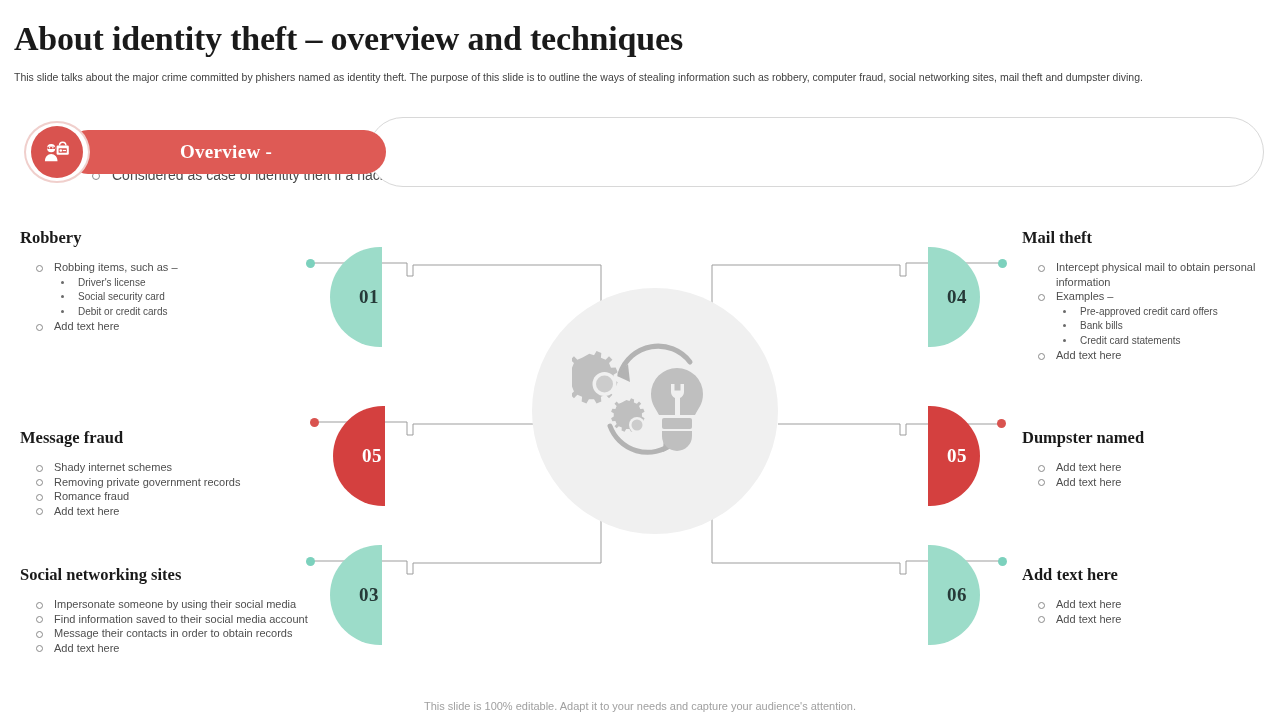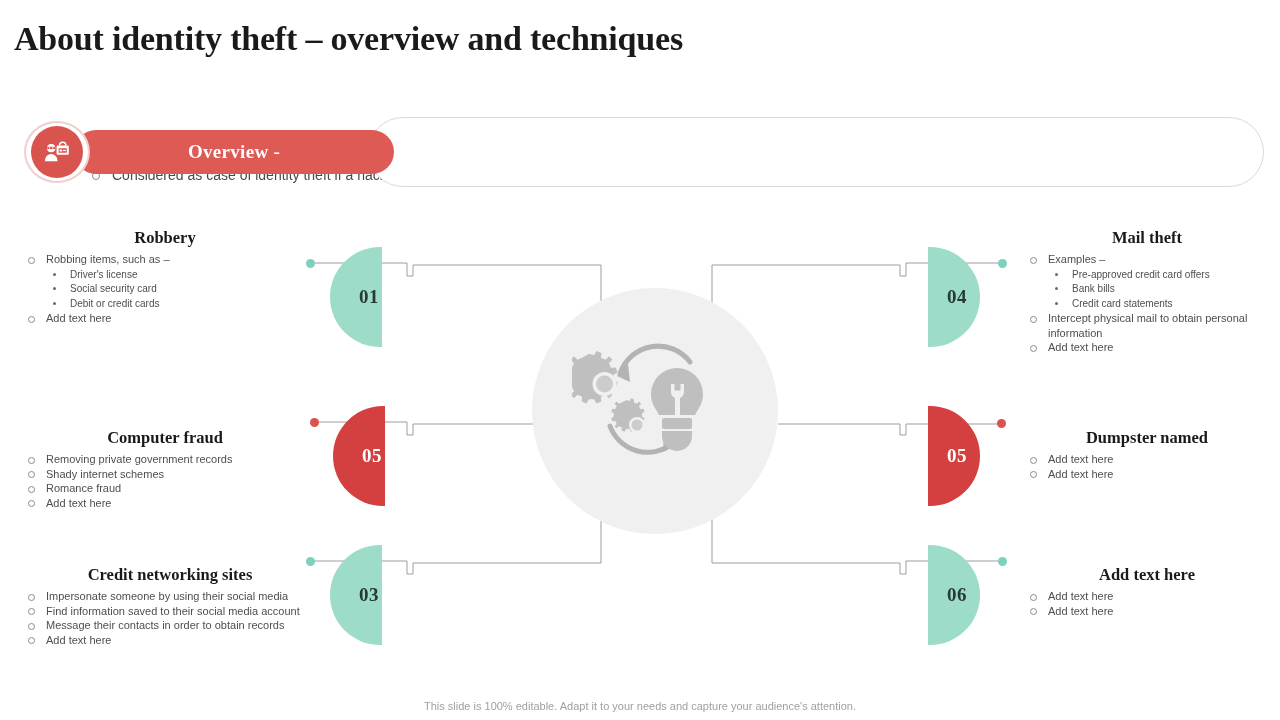--- a/index.html
+++ b/index.html
@@ -29,21 +29,21 @@
     position:absolute;left:6px;top:5px;width:66px;height:62px;
     border:2px solid #f0cfcc;border-radius:50%;
     box-sizing:border-box;background:#fff;z-index:4;
   }
   .overview-badge-inner{
     position:absolute;left:5px;top:3px;width:52px;height:52px;
     border-radius:50%;background:#d9534f;
     display:flex;align-items:center;justify-content:center;
   }
   .overview-pill{
-    position:absolute;left:56px;top:14px;width:320px;height:44px;
+    position:absolute;left:48px;top:14px;width:320px;height:44px;
     background:#de5a55;border-radius:22px;z-index:3;
     display:flex;align-items:center;justify-content:center;
   }
   .overview-pill-label{
     font-family:"Liberation Serif", serif;
     color:#fff;font-size:19px;font-weight:700;letter-spacing:.3px;
   }
   .overview-box{
     position:absolute;left:350px;top:1px;width:896px;height:70px;
     border:1px solid #d8d8d8;border-radius:35px;box-sizing:border-box;
@@ -62,22 +62,22 @@
     border:1px solid #8a8a8a;border-radius:50%;
   }
 
   
   .block{position:absolute;}
   .block-title{
     font-family:"Liberation Serif", serif;
     font-weight:700;font-size:16.5px;color:#1a1a1a;margin-bottom:4px;
     white-space:nowrap;
   }
-  .block-title.left{text-align:center;}
-  ul.lvl1{list-style:none;margin:4px;padding:0;}
+  .block-title.left{text-align:left;}
+  ul.lvl1{list-style:none;margin:12px;padding:0;}
   ul.lvl1 > li{
     position:relative;padding-left:22px;
     font-size:11px;line-height:14.5px;color:#4e4e4e;margin-bottom:0px;
   }
   ul.lvl1 > li > .hollow-dot{
     position:absolute;left:4px;top:4.5px;width:5px;height:5px;
     border:1px solid #8a8a8a;border-radius:50%;
   }
   ul.lvl2{list-style:none;margin:1px 0 0 0;padding:0;}
   ul.lvl2 > li{
@@ -125,20 +125,21 @@
     position:absolute;left:0;top:700px;width:1280px;text-align:center;
     font-size:11px;color:#a0a0a0;
   }
 </style>
 </head>
 <body>
 
 <div class="slide">
 
   <div class="page-title">About identity theft – overview and techniques</div>
+  <div class="page-subtitle">This slide talks about the major crime committed by phishers named as identity theft. The purpose of this slide is to outline the ways of stealing information such as robbery, computer fraud, social networking sites, mail theft and dumpster diving.</div>
 
   <div class="overview-row">
 
     <div class="overview-box"></div>
 
     <ul class="overview-list">
       <li>
         <span class="hollow-dot"></span>
         <span>Crime that involves  obtaining and utilizing  someone else's data via fraud for personal advantage</span>
       </li>
@@ -264,43 +265,43 @@
         </ul>
       </li>
       <li>
         <span class="hollow-dot"></span>
         <span>Add text here</span>
       </li>
     </ul>
   </div>
 
   <div class="block" style="left:20px;top:428px;width:290px;">
-    <div class="block-title left">Computer fraud</div>
-    <ul class="lvl1">
+    <div class="block-title left">Message fraud</div>
+    <ul class="lvl1">
+      <li>
+        <span class="hollow-dot"></span>
+        <span>Shady internet schemes</span>
+      </li>
       <li>
         <span class="hollow-dot"></span>
         <span>Removing private government records</span>
       </li>
       <li>
         <span class="hollow-dot"></span>
-        <span>Shady internet schemes</span>
-      </li>
-      <li>
-        <span class="hollow-dot"></span>
         <span>Romance fraud</span>
       </li>
       <li>
         <span class="hollow-dot"></span>
         <span>Add text here</span>
       </li>
     </ul>
   </div>
 
   <div class="block" style="left:20px;top:565px;width:300px;">
-    <div class="block-title left">Credit networking sites</div>
+    <div class="block-title left">Social networking sites</div>
     <ul class="lvl1">
       <li>
         <span class="hollow-dot"></span>
         <span>Impersonate someone by using their social media</span>
       </li>
       <li>
         <span class="hollow-dot"></span>
         <span>Find information saved to their social media account</span>
       </li>
       <li>
@@ -312,42 +313,42 @@
         <span>Add text here</span>
       </li>
     </ul>
   </div>
 
   <div class="block" style="left:1022px;top:228px;width:250px;">
     <div class="block-title left">Mail theft</div>
     <ul class="lvl1">
       <li>
         <span class="hollow-dot"></span>
+        <span>Intercept physical mail to obtain personal information</span>
+      </li>
+      <li>
+        <span class="hollow-dot"></span>
         <span>Examples –</span>
         <ul class="lvl2">
           <li>
             <span class="solid-dot"></span>
             <span>Pre-approved credit card offers</span>
           </li>
           <li>
             <span class="solid-dot"></span>
             <span>Bank bills</span>
           </li>
           <li>
             <span class="solid-dot"></span>
             <span> Credit card statements</span>
           </li>
         </ul>
       </li>
       <li>
         <span class="hollow-dot"></span>
-        <span>Intercept physical mail to obtain personal information</span>
-      </li>
-      <li>
-        <span class="hollow-dot"></span>
         <span>Add text here</span>
       </li>
     </ul>
   </div>
 
   <div class="block" style="left:1022px;top:428px;width:250px;">
     <div class="block-title left">Dumpster named</div>
     <ul class="lvl1">
       <li>
         <span class="hollow-dot"></span>

